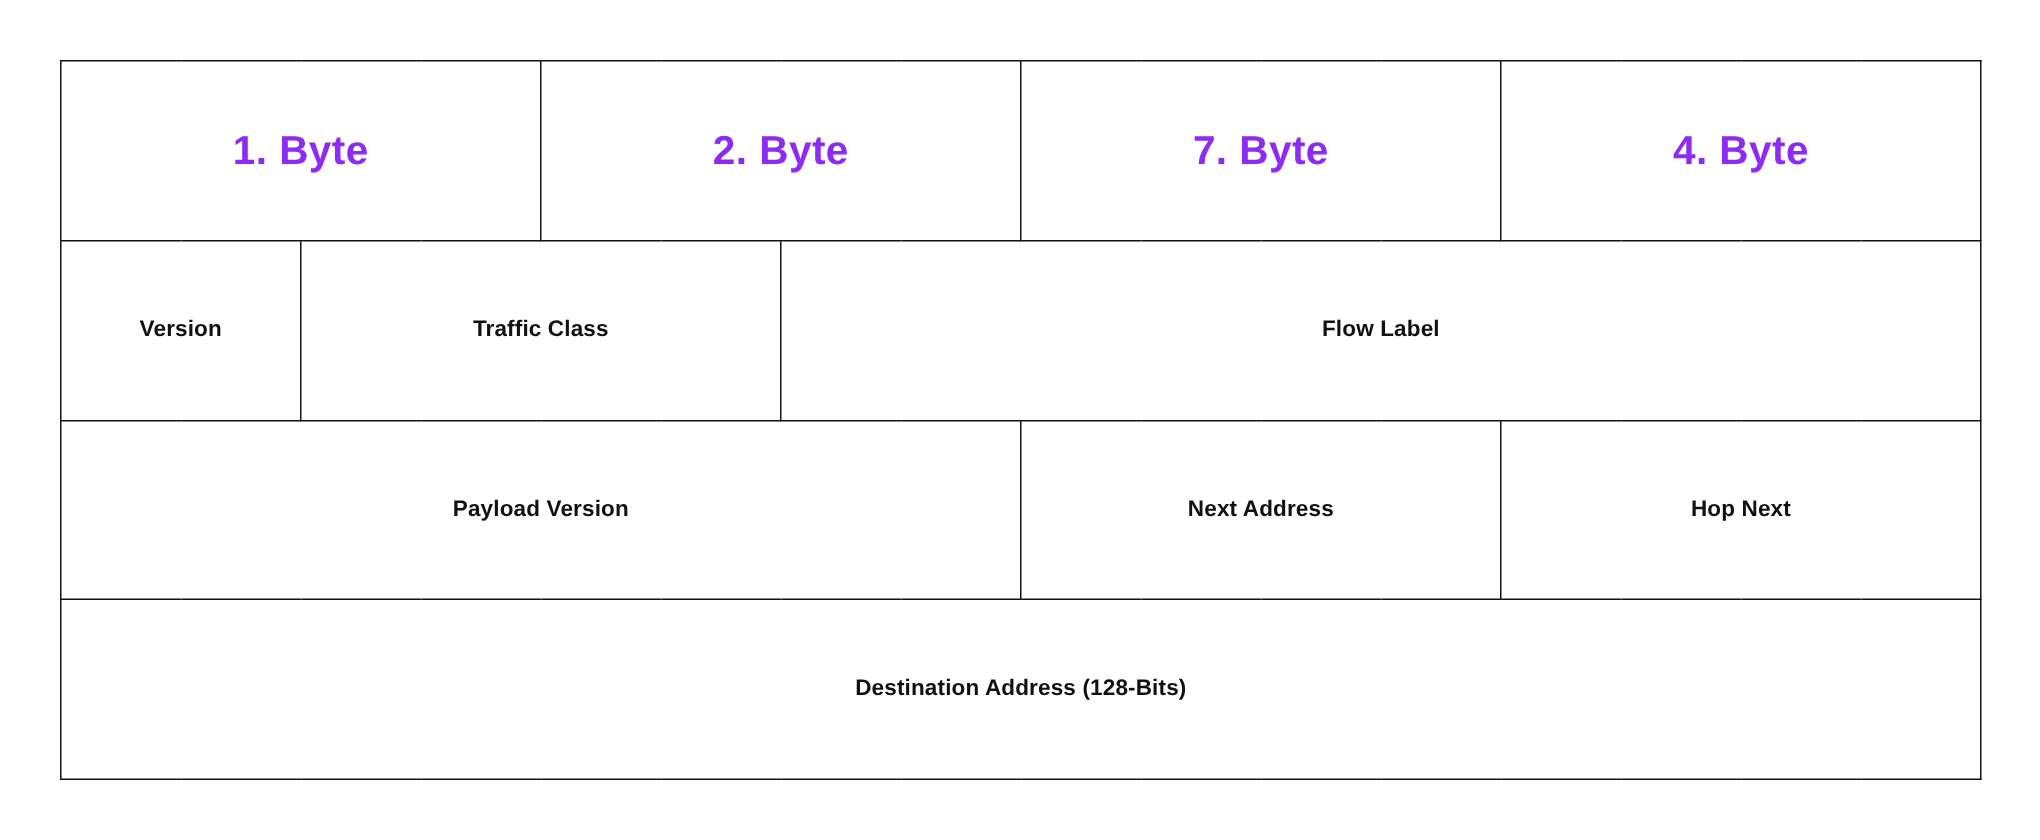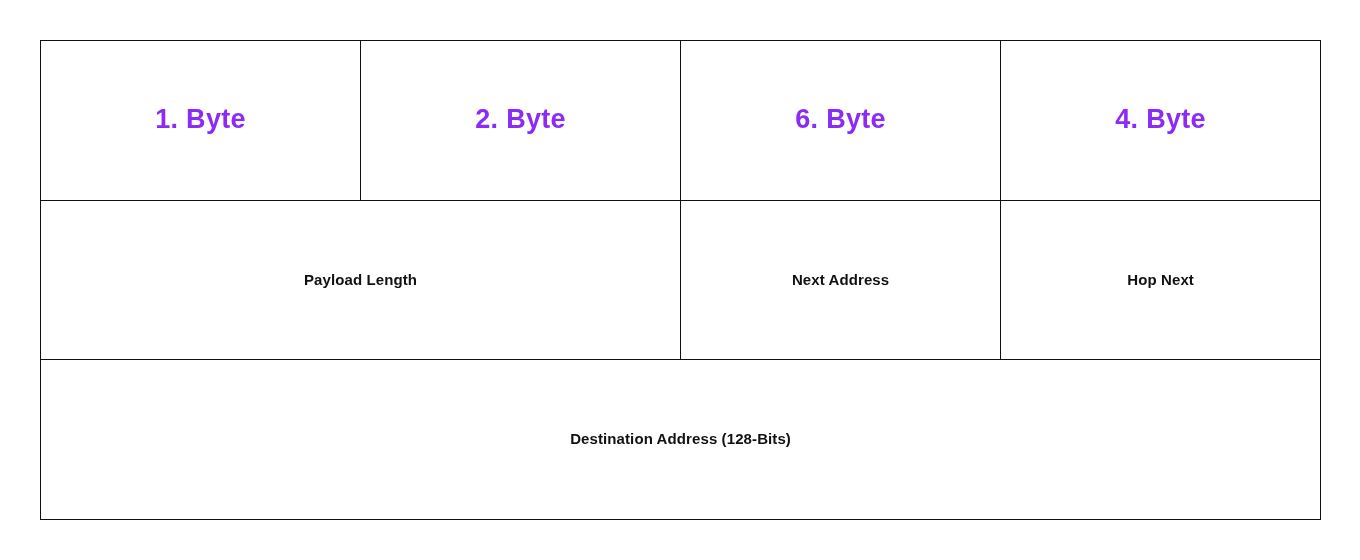--- a/index.html
+++ b/index.html
@@ -90,31 +90,42 @@
     <tbody>
 
       <tr class="byte-ruler">
         <td colspan="4">
           <span class="cell-label">1. Byte</span>
         </td>
         <td colspan="4">
           <span class="cell-label">2. Byte</span>
         </td>
         <td colspan="4">
-          <span class="cell-label">6. Byte</span>
+          <span class="cell-label">7. Byte</span>
         </td>
         <td colspan="4">
           <span class="cell-label">4. Byte</span>
         </td>
       </tr>
 
+      <tr>
+        <td colspan="2">
+          <span class="cell-label">Version</span>
+        </td>
+        <td colspan="4">
+          <span class="cell-label">Traffic Class</span>
+        </td>
+        <td colspan="10">
+          <span class="cell-label">Flow Label</span>
+        </td>
+      </tr>
 
       <tr>
         <td colspan="8">
-          <span class="cell-label">Payload Length</span>
+          <span class="cell-label">Payload Version</span>
         </td>
         <td colspan="4">
           <span class="cell-label">Next Address</span>
         </td>
         <td colspan="4">
           <span class="cell-label">Hop Next</span>
         </td>
       </tr>
 
 

